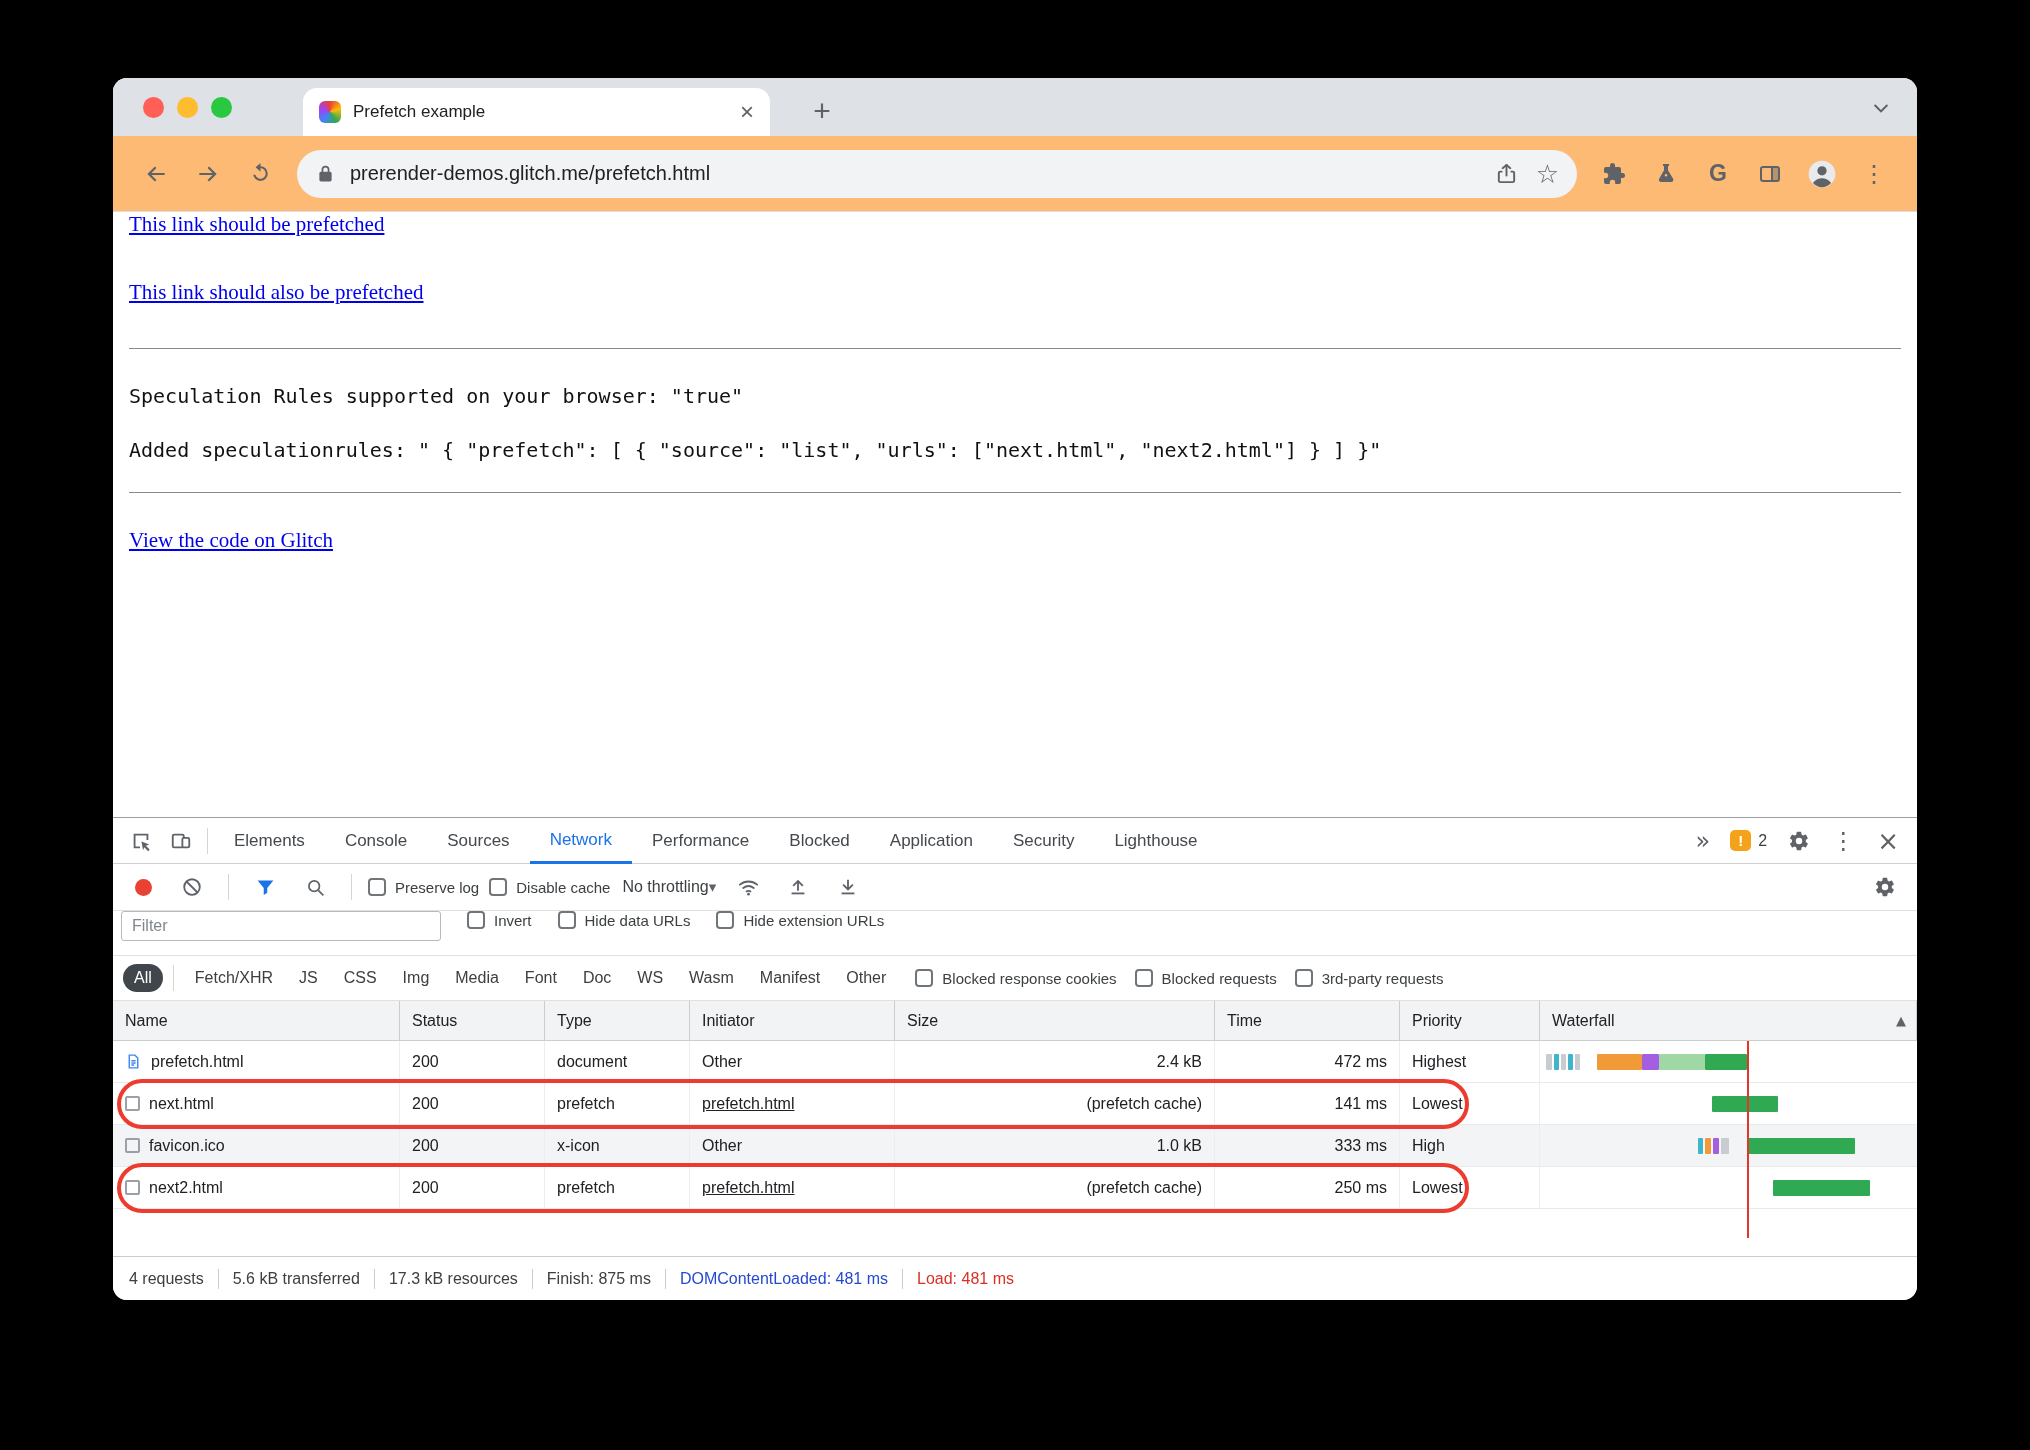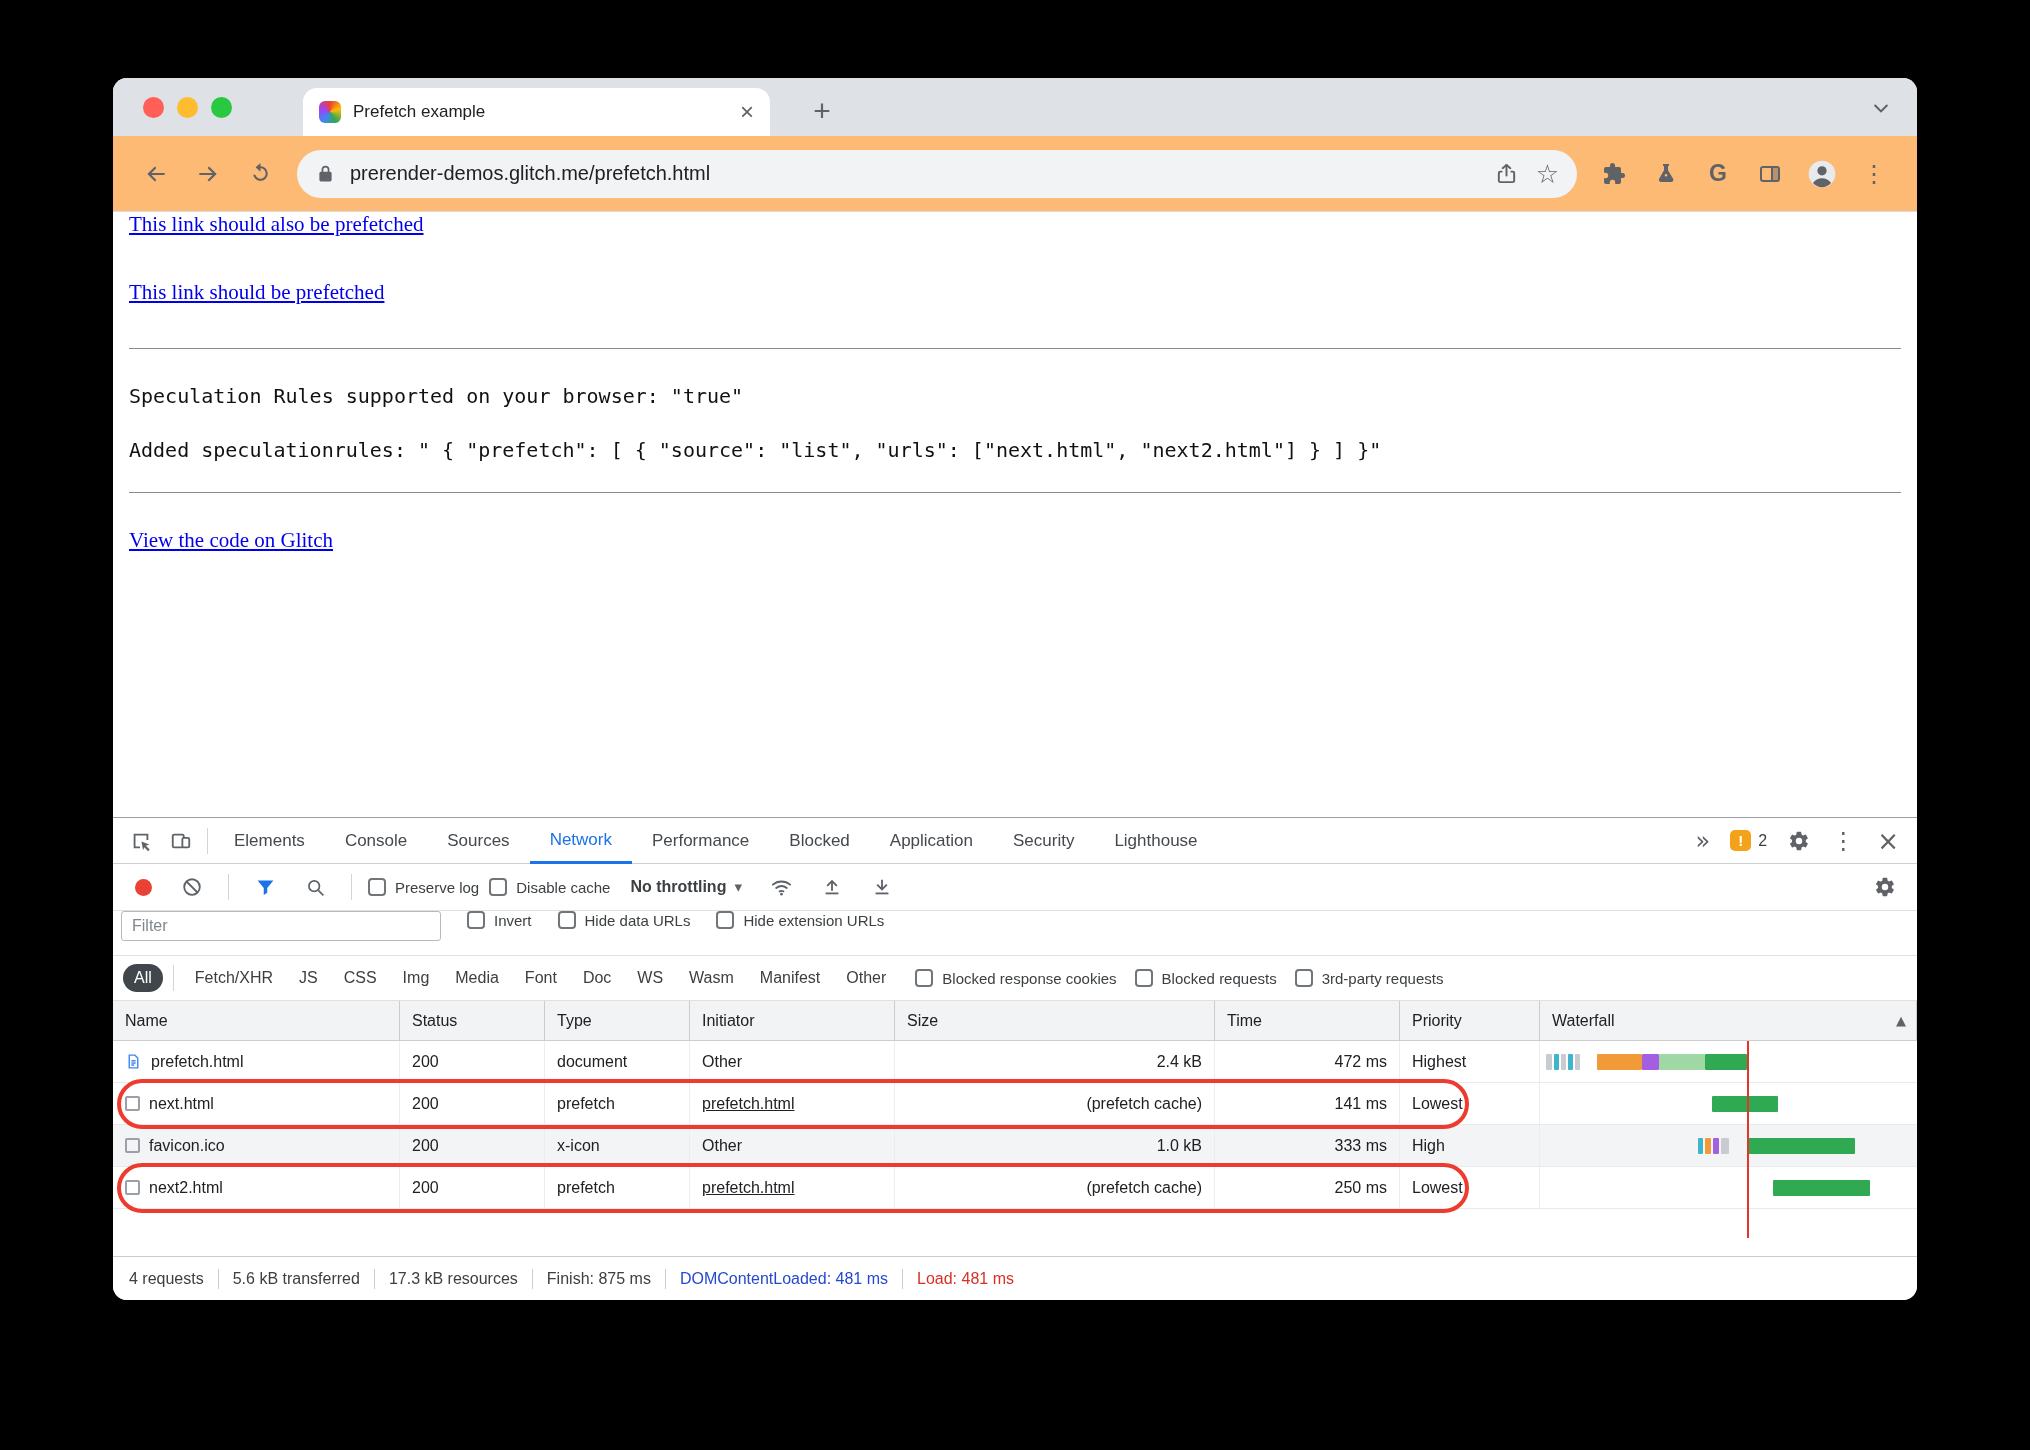--- a/index.html
+++ b/index.html
@@ -64,21 +64,21 @@
   .issue-wrap { display: flex; align-items: center; gap: 7px; padding: 0 8px; }
   .issue-badge { width: 21px; height: 21px; border-radius: 5px; background: var(--issue_orange); color: #fff;
                  font-size: 15px; font-weight: bold; display: flex; align-items: center; justify-content: center; }
   .dt-close { font-size: 26px; color: #5f6368; padding: 0 10px; }
 
   .dt-toolbar { height: 47px; display: flex; align-items: center; padding: 0 12px; gap: 10px;
                 border-bottom: 1px solid #e0e0e0; flex: none; }
   .record-dot { width: 17px; height: 17px; border-radius: 50%; background: var(--record_red); margin: 0 10px; flex: none; }
   .cb { width: 18px; height: 18px; border: 2px solid #70757a; border-radius: 4px; background: #fff; flex: none; }
   .cb-group { display: flex; align-items: center; gap: 9px; font-size: 15px; color: #3c4043; white-space: nowrap; }
-  .throttle { display: flex; align-items: center; gap: 8px; margin: 0 10px; white-space: nowrap; font-weight: bold; }
+  .throttle { display: flex; align-items: center; gap: 0; margin: 0 2px; white-space: nowrap; }
   .caret { font-size: 15px; }
 
   .dt-filterrow { height: 45px; display: flex; align-items: flex-start; padding: 0 8px; gap: 26px;
                   border-bottom: 1px solid #e0e0e0; flex: none; }
   .filter-input { width: 320px; height: 30px; border: 1px solid #b6b9bd; border-radius: 3px;
                   padding: 0 10px; font-size: 16px; font-family: "Liberation Sans", sans-serif; color: #202124; }
   .filter-input::placeholder { color: #80868b; }
 
   .dt-chiprow { height: 45px; display: flex; align-items: center; padding: 0 10px; gap: 4px;
                 border-bottom: 1px solid #e0e0e0; flex: none; white-space: nowrap; }
@@ -200,22 +200,22 @@
       <svg width="32" height="32" viewBox="0 0 24 24">
           <circle cx="12" cy="12" r="10" fill="#e8eaed"></circle>
           <circle cx="12" cy="9.6" r="3.5" fill="#5f6368"></circle>
           <path d="M5.2 18.8a8.3 8.3 0 0 1 13.6 0A9.9 9.9 0 0 1 12 22a9.9 9.9 0 0 1-6.8-3.2z" fill="#5f6368"></path>
         </svg>
     </span>
     <span class="nav-ic glyph kebab-g">⋮</span>
   </div>
 
   <div class="page">
+    <p class="link-line"><a href="#">This link should be prefetched</a></p>
     <p class="link-line"><a href="#">This link should also be prefetched</a></p>
-    <p class="link-line"><a href="#">This link should be prefetched</a></p>
     <hr>
     <div class="mono">Speculation Rules supported on your browser: "true"</div>
     <div class="mono">Added speculationrules: " { "prefetch": [ { "source": "list", "urls": ["next.html", "next2.html"] } ] }"</div>
     <hr>
     <p class="footer-line"><a href="#">View the code on Glitch</a></p>
   </div>
 
   <div class="devtools">
 
     <div class="dt-tabs">

